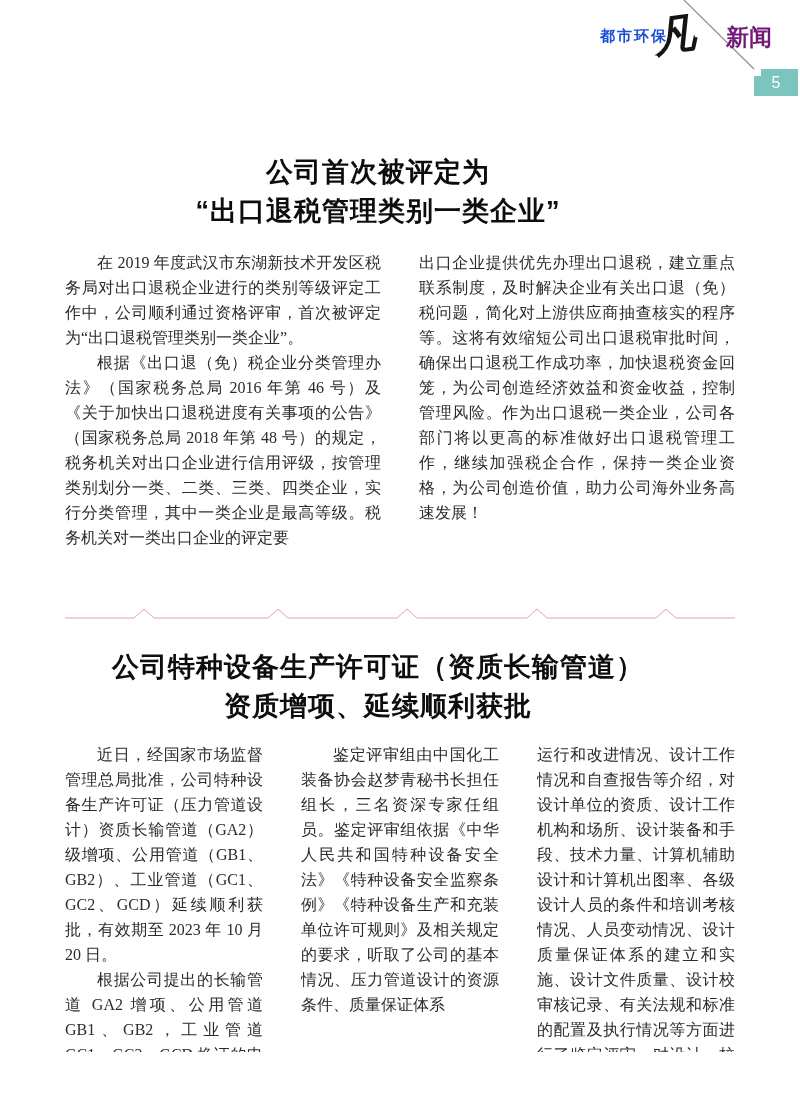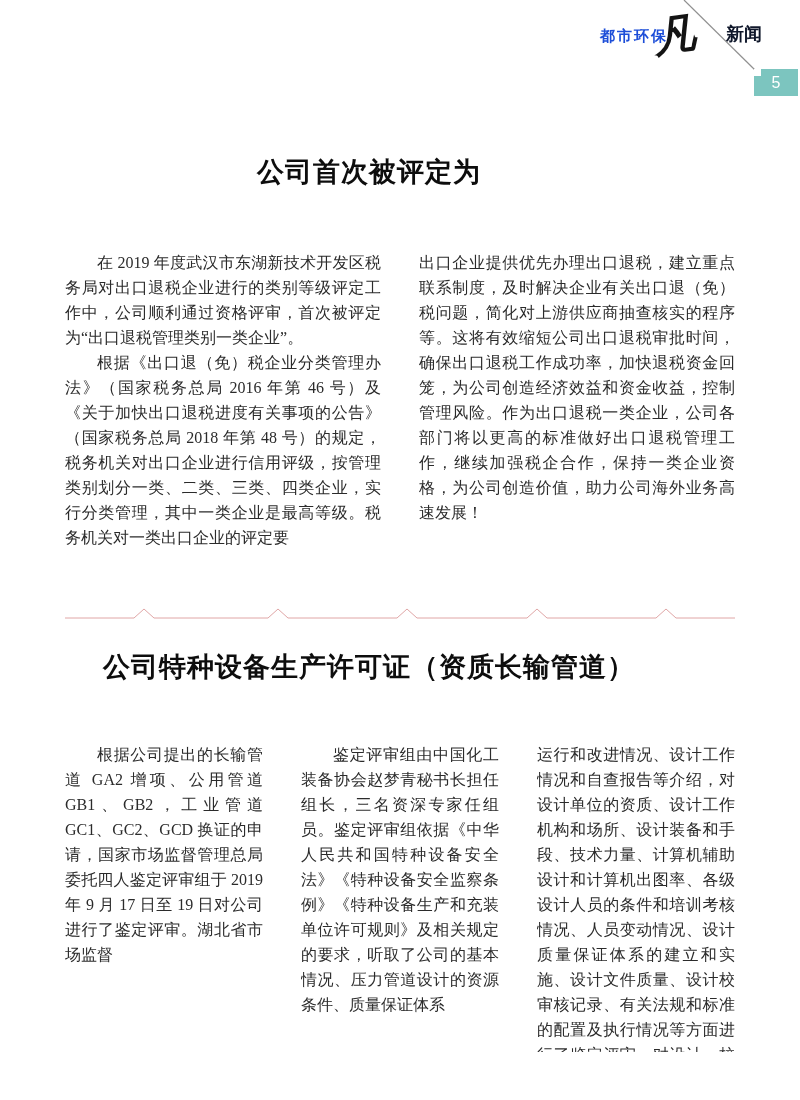--- a/index.html
+++ b/index.html
@@ -25,38 +25,38 @@
   .brand-mark {
     position: absolute; left: 653px; top: 8px;
     font-family: "DejaVu Serif", serif;
     font-size: 42px; font-style: italic; font-weight: bold;
     color: #141414; transform: rotate(-8deg);
   }
   .header-diagonal { position: absolute; left: 670px; top: 0; }
   .section-label {
     position: absolute; left: 726px; top: 22px;
     font-family: "Liberation Sans", "DejaVu Sans", sans-serif;
-    font-size: 18px; font-weight: bold; color: #0f172a;
+    font-size: 23px; font-weight: bold; color: #701a75;
   }
   .page-badge {
     position: absolute; left: 754px; top: 69px;
     width: 44px; height: 27px;
     background: #7cc5bf;
     display: flex; align-items: center; justify-content: center;
     font-family: "Liberation Sans", "DejaVu Sans", sans-serif;
     font-size: 16px; color: #ffffff;
   }
   .page-badge::before {
     content: ""; position: absolute; left: 0; top: 0;
     width: 7px; height: 7px; background: #ffffff;
   }
 
   
   .article-title {
-    position: absolute; left: 7px; width: 724px;
+    position: absolute; left: 16px; width: 724px;
     text-align: center;
     font-family: "Liberation Sans", "DejaVu Sans", sans-serif;
     font-weight: bold; font-size: 27px; line-height: 39px;
     color: #0d0d0d; letter-spacing: 1px;
   }
   .title-a1 { top: 153px; }
   .title-a2 { top: 648px; }
 
   
   .cols {
@@ -89,43 +89,46 @@
   </svg>
 
   <div class="section-label">新闻</div>
 
   <div class="page-badge" style="background: rgb(124, 197, 191);">
     <span>5</span>
   </div>
 
   <div class="article-title title-a1">
     <div>公司首次被评定为</div>
+    <div>“出口退税管理类别一类企业”</div>
   </div>
 
   <div class="cols cols-a1">
     <div class="col">
       <p class="para indent">在 2019 年度武汉市东湖新技术开发区税务局对出口退税企业进行的类别等级评定工作中，公司顺利通过资格评审，首次被评定为“出口退税管理类别一类企业”。</p>
       <p class="para indent">根据《出口退（免）税企业分类管理办法》（国家税务总局 2016 年第 46 号）及《关于加快出口退税进度有关事项的公告》（国家税务总局 2018 年第 48 号）的规定，税务机关对出口企业进行信用评级，按管理类别划分一类、二类、三类、四类企业，实行分类管理，其中一类企业是最高等级。税务机关对一类出口企业的评定要</p>
     </div>
     <div class="col">
       <p class="para">出口企业提供优先办理出口退税，建立重点联系制度，及时解决企业有关出口退（免）税问题，简化对上游供应商抽查核实的程序等。这将有效缩短公司出口退税审批时间，确保出口退税工作成功率，加快退税资金回笼，为公司创造经济效益和资金收益，控制管理风险。作为出口退税一类企业，公司各部门将以更高的标准做好出口退税管理工作，继续加强税企合作，保持一类企业资格，为公司创造价值，助力公司海外业务高速发展！</p>
 
     </div>
   </div>
 
   <svg class="divider" width="670" height="16">
     <polyline fill="none" stroke="#e0a6a6" stroke-width="1" points="0,12 69,12 79,3 89,12 203,12 213,3 223,12 332,12 342,3 352,12 462,12 472,3 482,12 591,12 601,3 611,12 670,12"></polyline>
   </svg>
 
   <div class="article-title title-a2">
     <div>公司特种设备生产许可证（资质长输管道）</div>
+    <div>资质增项、延续顺利获批</div>
   </div>
 
   <div class="cols cols-a2">
     <div class="col">
+      <p class="para indent">近日，经国家市场监督管理总局批准，公司特种设备生产许可证（压力管道设计）资质长输管道（GA2）级增项、公用管道（GB1、GB2）、工业管道（GC1、GC2、GCD）延续顺利获批，有效期至 2023 年 10 月 20 日。</p>
       <p class="para indent">根据公司提出的长输管道 GA2 增项、公用管道 GB1、GB2，工业管道 GC1、GC2、GCD 换证的申请，国家市场监督管理总局委托四人鉴定评审组于 2019 年 9 月 17 日至 19 日对公司进行了鉴定评审。湖北省市场监督</p>
     </div>
     <div class="col">
       <p class="para indent">鉴定评审组由中国化工装备协会赵梦青秘书长担任组长，三名资深专家任组员。鉴定评审组依据《中华人民共和国特种设备安全法》《特种设备安全监察条例》《特种设备生产和充装单位许可规则》及相关规定的要求，听取了公司的基本情况、压力管道设计的资源条件、质量保证体系</p>
     </div>
     <div class="col">
       <p class="para">运行和改进情况、设计工作情况和自查报告等介绍，对设计单位的资质、设计工作机构和场所、设计装备和手段、技术力量、计算机辅助设计和计算机出图率、各级设计人员的条件和培训考核情况、人员变动情况、设计质量保证体系的建立和实施、设计文件质量、设计校审核记录、有关法规和标准的配置及执行情况等方面进行了鉴定评审；对设计、校核人员进行了两个小时的压力管道基础知识书面考试，并结合一套 GA2 级试设</p>
     </div>
   </div>
 

